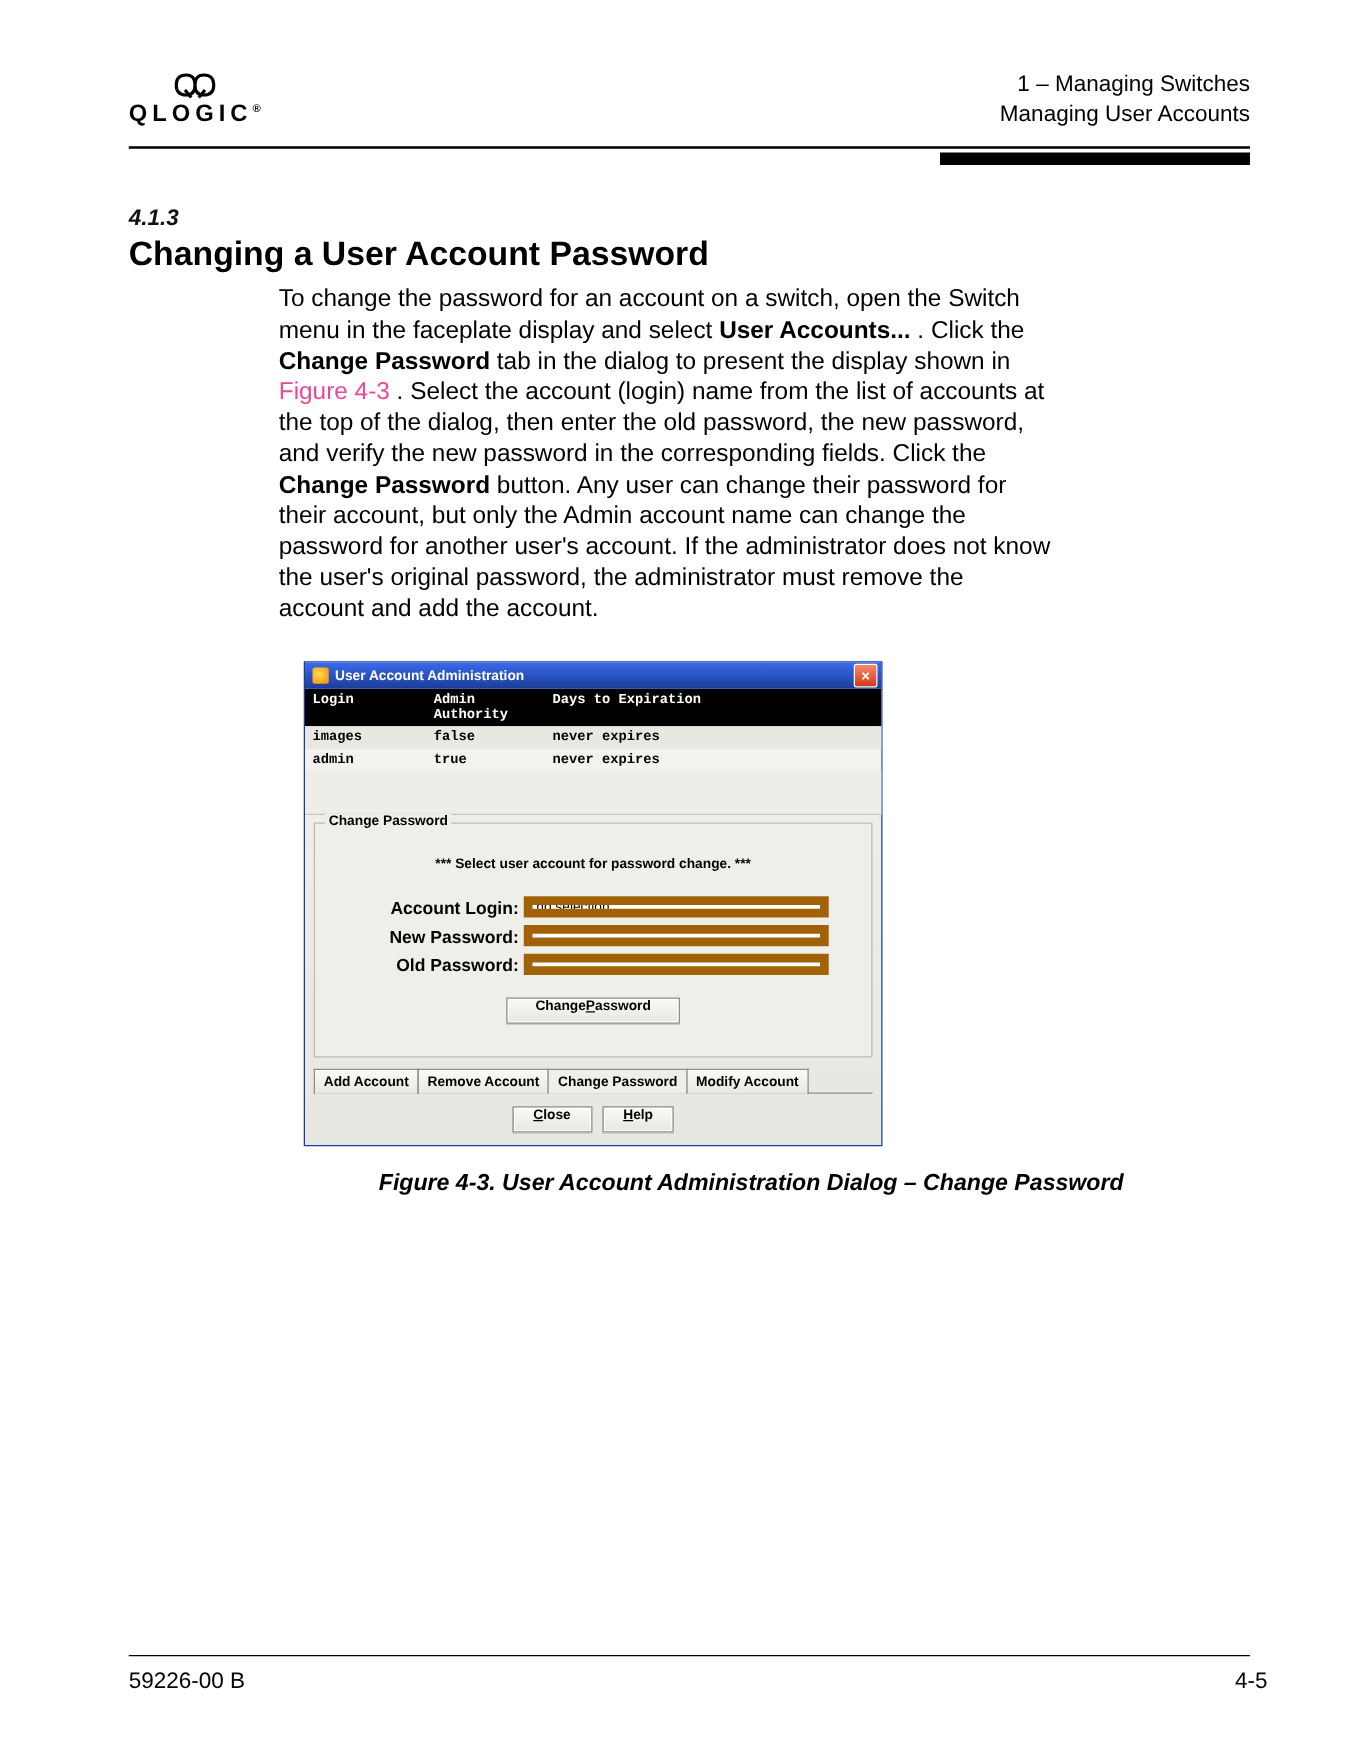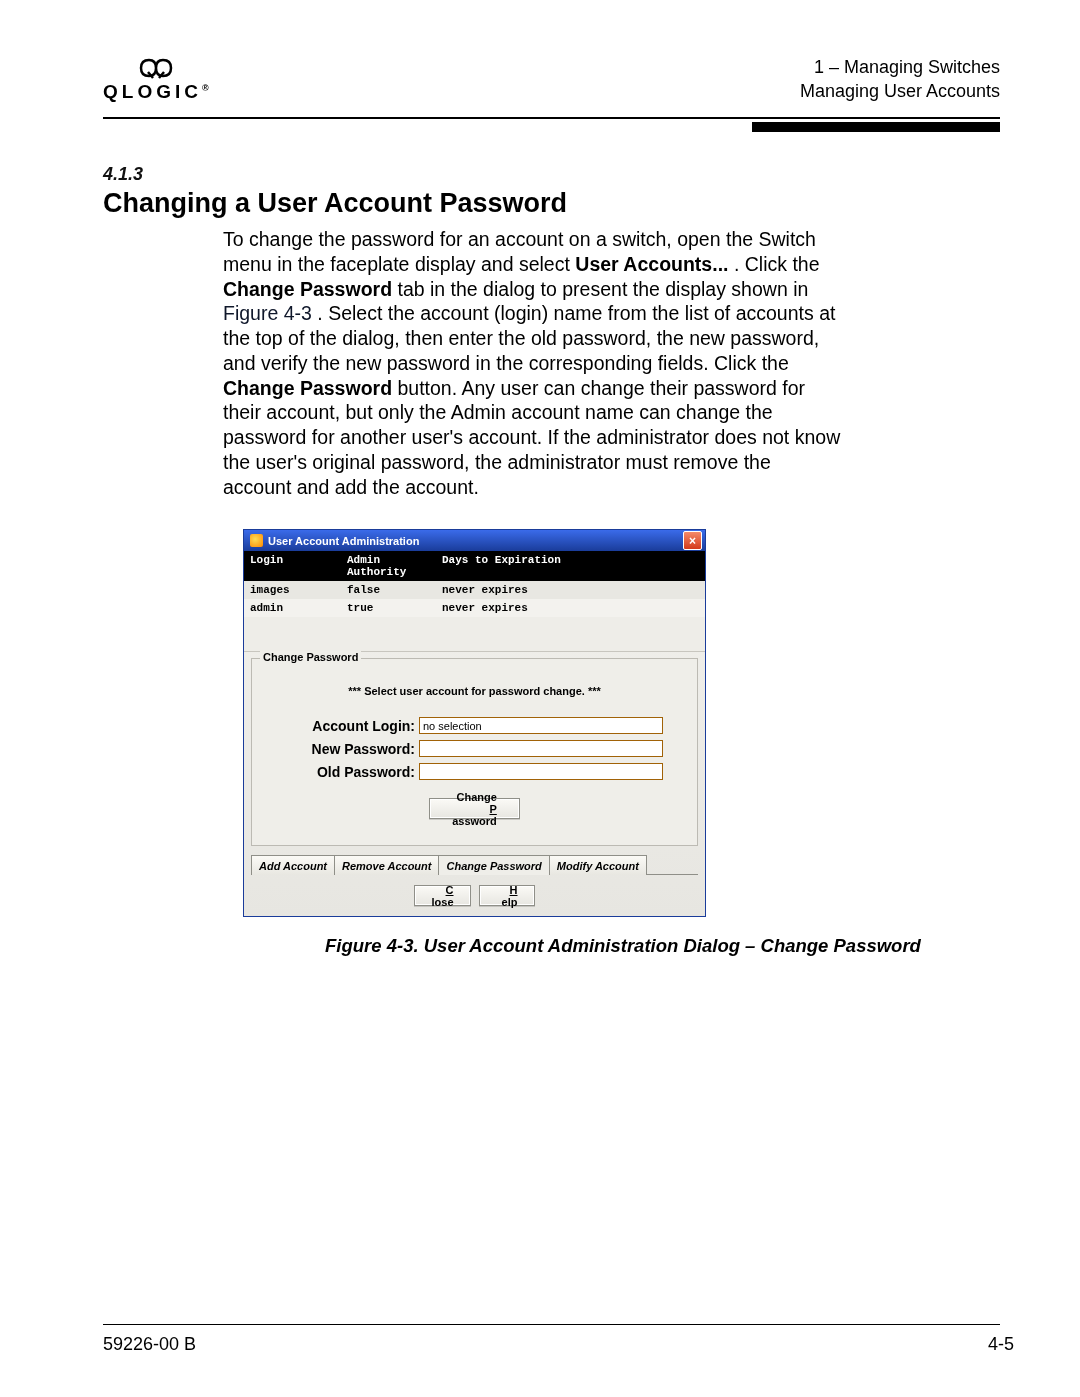--- a/index.html
+++ b/index.html
@@ -85,21 +85,21 @@
     font-weight: 700;
     font-size: 27px;
   }
   .body-para {
     margin: 0 0 0 120px;
     font-size: 19.5px;
     line-height: 1.27;
     max-width: 620px;
   }
   .body-para a.link {
-    color: #0f172a;
+    color: #ec4899;
     text-decoration: none;
     cursor: pointer;
   }
 
   
   .figure-wrap {
     margin: 30px 0 0 140px;
     width: 461px;
   }
   .dialog {
@@ -196,21 +196,21 @@
   .cp-form-row label {
     width: 155px;
     text-align: right;
     padding-right: 4px;
     font-weight: 700;
     font-size: 14px;
   }
   .cp-form-row .field {
     flex: 1;
     height: 17px;
-    border: 1px solid #a16207;
+    border: 7px solid #a16207;
     background: #fff;
     box-sizing: border-box;
     font-size: 11px;
     padding: 0 3px;
     margin-right: 26px;
   }
   .cp-btn-row {
     display: flex;
     justify-content: center;
     margin-top: 18px;
@@ -220,33 +220,31 @@
     min-width: 90px;
     padding: 0 22px;
     border: 1px solid #8f8f88;
     background: linear-gradient(#fbfaf6, #e7e6e1);
     font-weight: 700;
     font-size: 11px;
     border-radius: 0;
     box-shadow: inset 0 0 0 1px #fff, 0 1px 0 rgba(0,0,0,0.15);
     cursor: pointer;
     display: inline-flex;
-    align-items: flex-end;
+    align-items: flex-start;
     justify-content: center;
-    flex-direction: column;
   }
   .swing-btn .mn { text-decoration: underline; }
 
   
   .dlg-tabs {
     display: flex;
     padding: 0 7px;
     gap: 0;
     margin-top: -2px;
-    font-style: italic;
   }
   .dlg-tab {
     height: 19px;
     padding: 0 7px;
     border: 1px solid #8f8f88;
     border-bottom: none;
     background: linear-gradient(#fbfaf6, #e8e7e1);
     font-weight: 700;
     font-size: 11px;
     display: flex; align-items: center;
@@ -271,21 +269,21 @@
     gap: 8px;
     margin-bottom: 10px;
   }
   .dlg-bottom-btns .swing-btn {
     min-width: 56px;
     padding: 0 16px;
   }
 
   .figure-caption {
     margin-top: 18px;
-    text-align: center;
+    text-align: left;
     font-weight: 700;
     font-style: italic;
     font-size: 18.5px;
     width: 640px;
     margin-left: 60px;
   }
 
   
   .page-footer-line {
     position: absolute;

